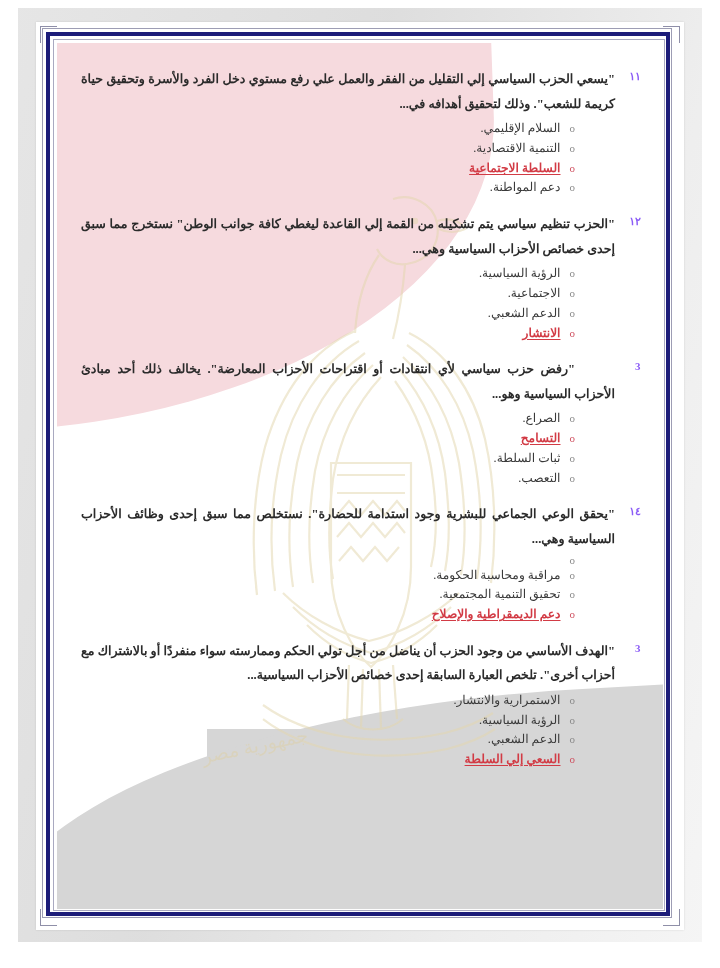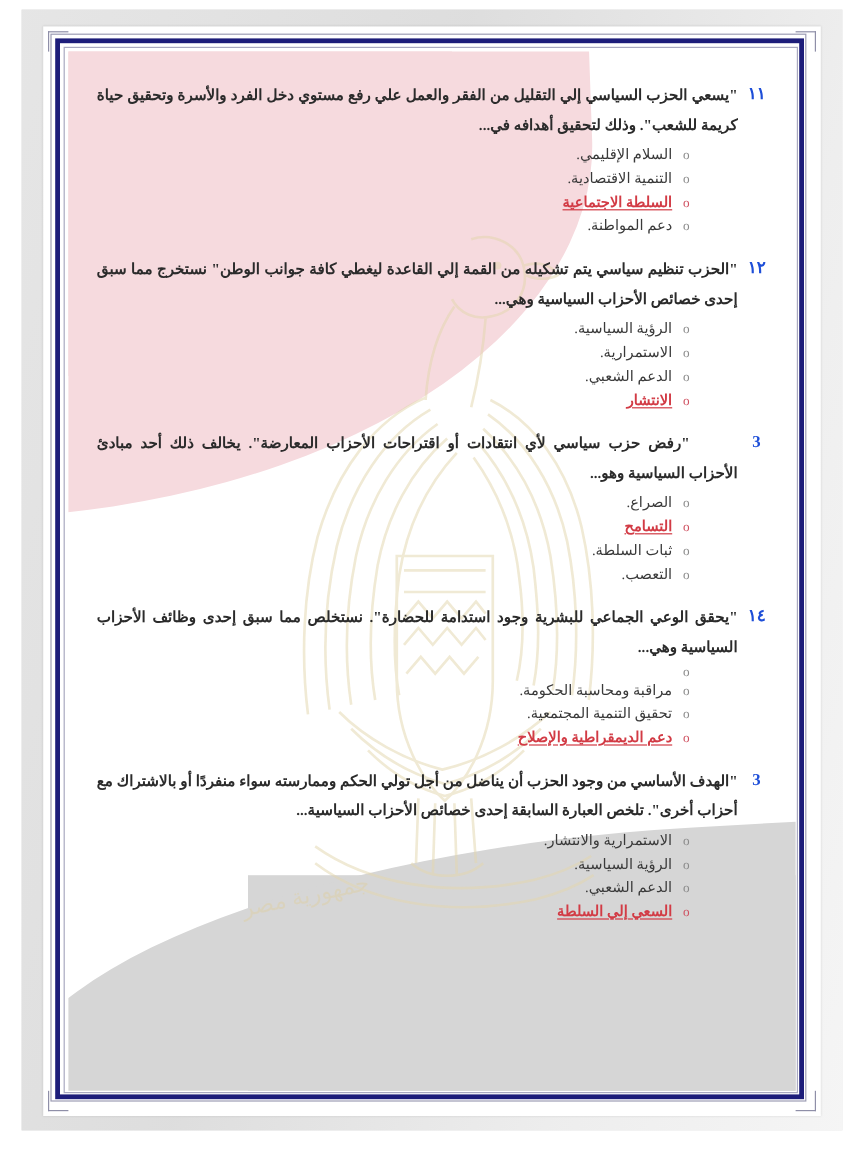--- a/index.html
+++ b/index.html
@@ -157,25 +157,25 @@
     display: flex;
     flex-direction: row;
     align-items: flex-start;
     gap: 6px;
     padding-right: 4px;
   }
   .q-num {
     flex: 0 0 auto;
     font-family: "Liberation Serif", "DejaVu Serif", serif;
     font-weight: bold;
-    font-size: 14px;
-    color: #1d4ed8;
+    font-size: 11px;
+    color: #8b5cf6;
     line-height: 1.75;
     min-width: 20px;
-    text-align: center;
+    text-align: right;
     letter-spacing: .5px;
   }
   .q-text {
     flex: 1 1 auto;
     font-family: "Liberation Serif", "DejaVu Serif", serif;
     font-weight: bold;
     font-size: 12.6px;
     color: #2b2b2b;
     line-height: 1.95;
     text-align: justify;
@@ -324,21 +324,21 @@
             <span class="q-num">١٢</span>
             <span class="q-text">"الحزب تنظيم سياسي يتم تشكيله من القمة إلي القاعدة ليغطي كافة جوانب الوطن" نستخرج مما سبق إحدى خصائص الأحزاب السياسية وهي...</span>
           </div>
           <ul class="q-options">
             <li>
               <span class="bullet">o</span>
               <span class="opt-text">الرؤية السياسية.</span>
             </li>
             <li>
               <span class="bullet">o</span>
-              <span class="opt-text">الاستمرارية.</span>
+              <span class="opt-text">الاجتماعية.</span>
             </li>
             <li>
               <span class="bullet">o</span>
               <span class="opt-text">الدعم الشعبي.</span>
             </li>
             <li class="correct">
               <span class="bullet">o</span>
               <span class="opt-text">الانتشار</span>
             </li>
           </ul>

